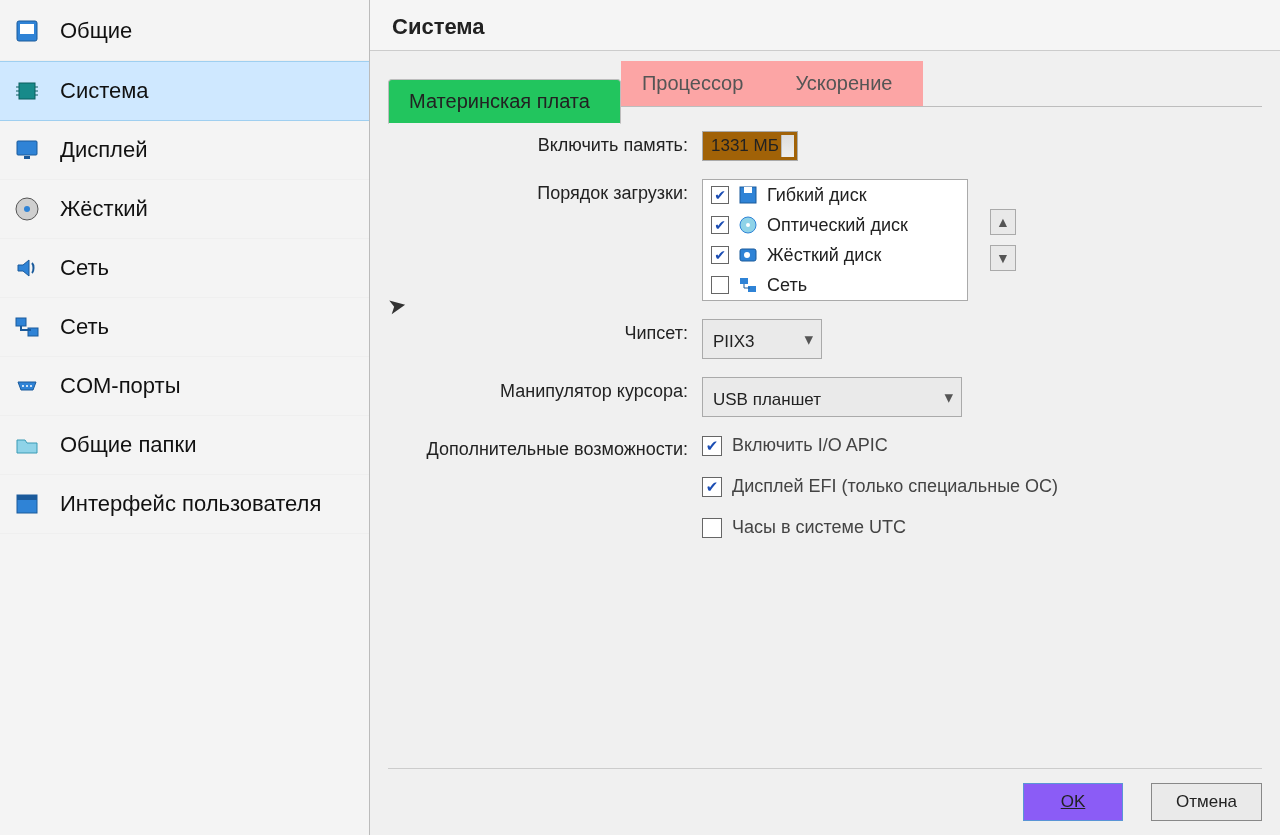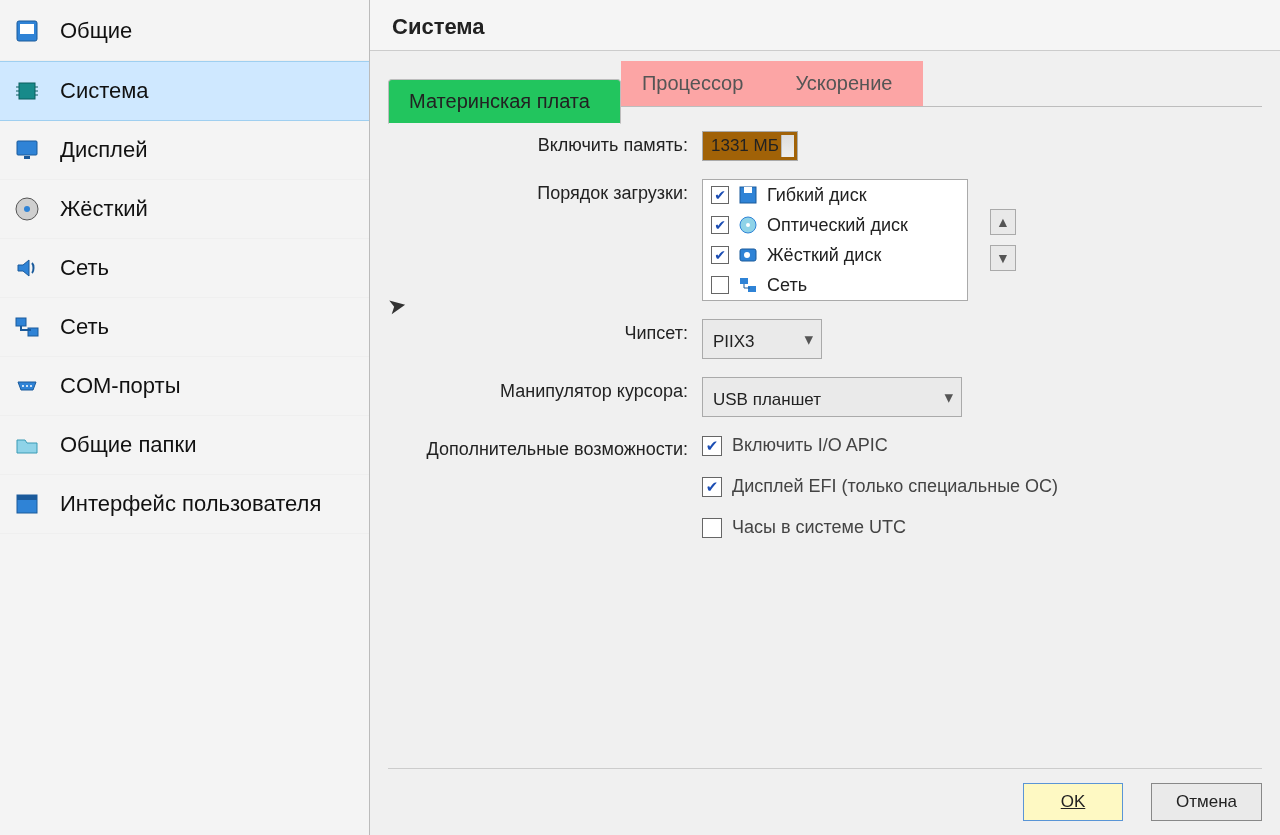--- a/index.html
+++ b/index.html
@@ -206,21 +206,21 @@
     justify-content: flex-end;
   }
   .btn {
     min-width: 100px;
     padding: 8px 24px;
     border: 1px solid #888;
     background: #eaeaea;
     font-size: 17px;
     text-align: center;
   }
-  .btn.primary { background:#fef9c3; border-color:#5a95d6;text-decoration:underline; }
+  .btn.primary { background:#8b5cf6; border-color:#5a95d6;text-decoration:underline; }
   
   .cursor {
     position:absolute; left:388px; top:293px; font-size:22px; color:#333;
     transform: rotate(-10deg);
     pointer-events:none;
   }
 </style>
 </head>
 <body>
 

